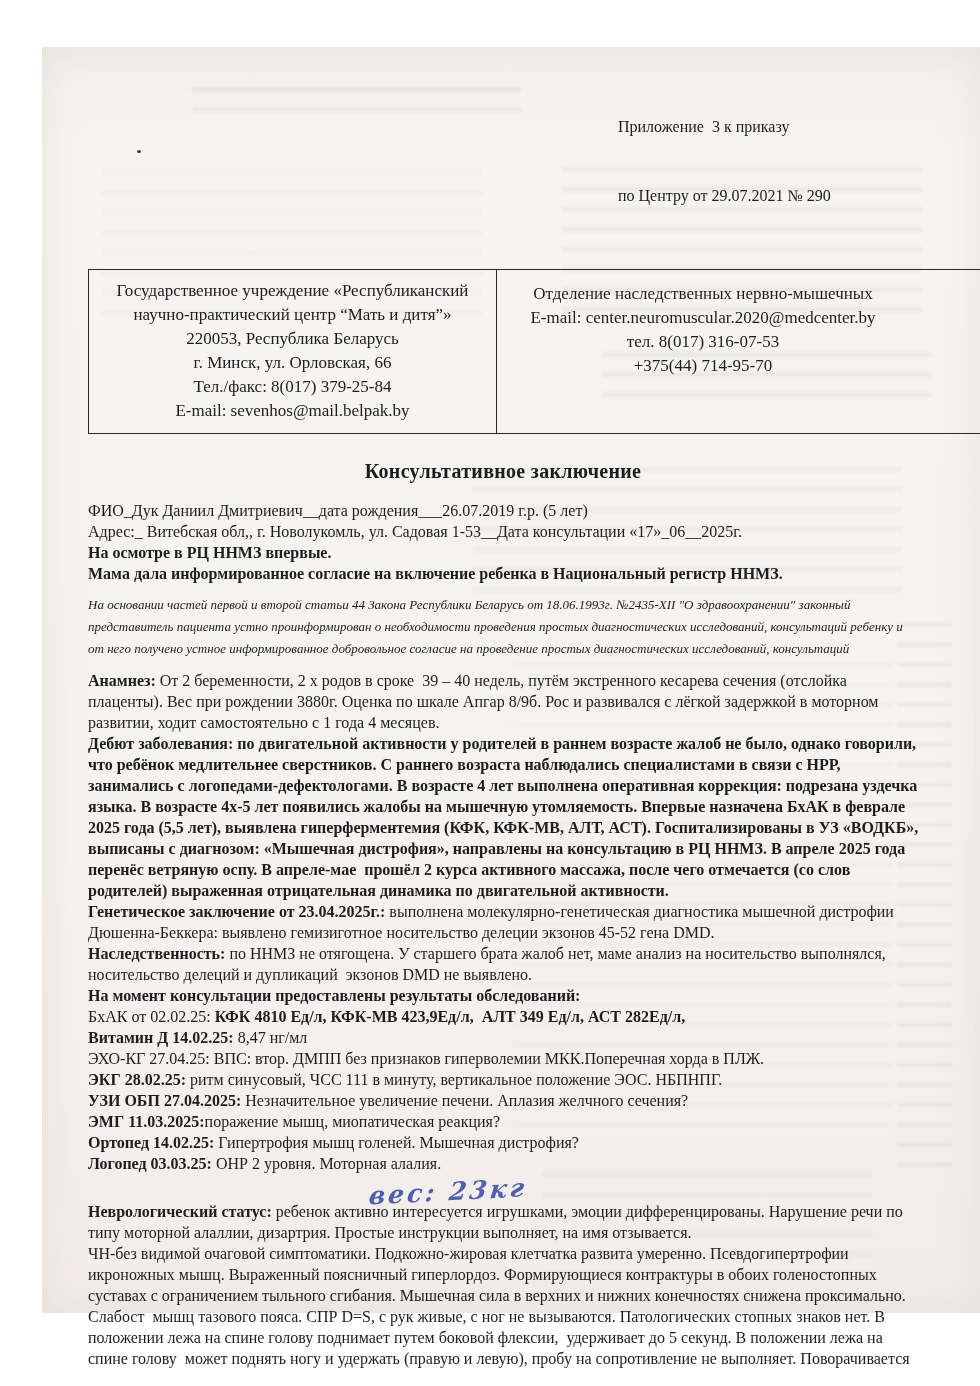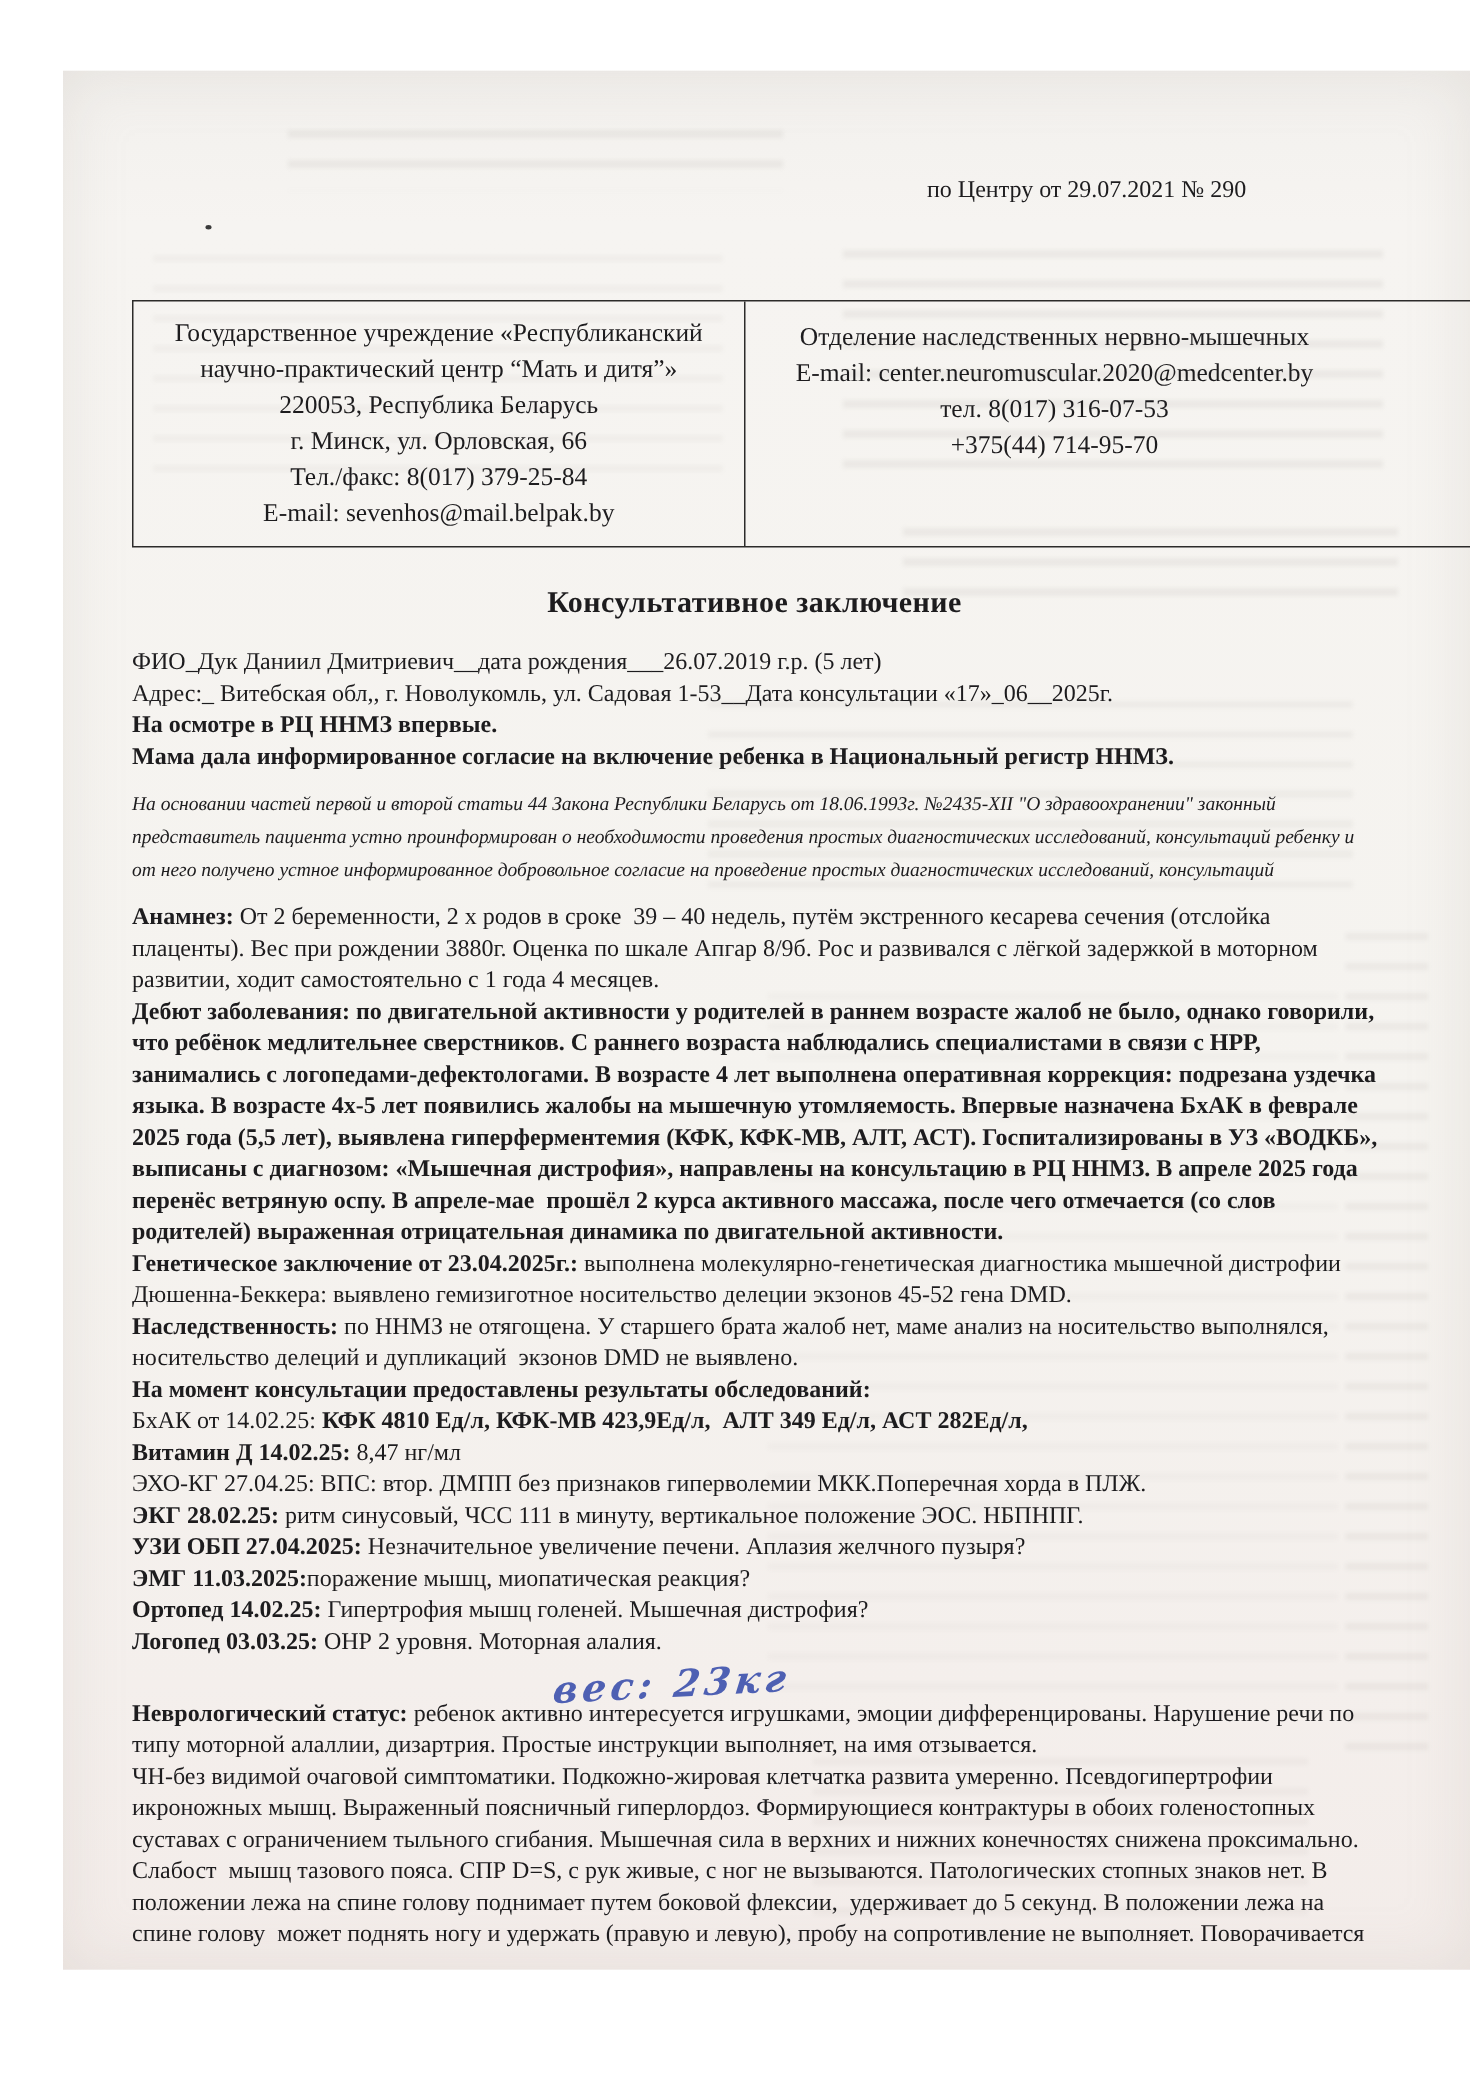--- a/index.html
+++ b/index.html
@@ -54,20 +54,21 @@
     <div class="bleed b4"></div>
     <div class="bleed b5"></div>
     <div class="bleed b6"></div>
     <div class="bleed b7"></div>
     <div class="bleed b8"></div>
 
     <div class="content">
       <div class="ink-dot"></div>
 
       <div class="annex">
+        <div>Приложение  3 к приказу</div>
         <div>по Центру от 29.07.2021 № 290</div>
       </div>
 
       <div class="hdr-table">
         <div class="hdr-cell hdr-left">
             <div class="boxline">Государственное учреждение «Республиканский</div>
             <div class="boxline">научно-практический центр   “Мать и дитя”»</div>
             <div class="boxline">220053, Республика Беларусь</div>
             <div class="boxline">г. Минск, ул. Орловская, 66</div>
             <div class="boxline">Тел./факс: 8(017) 379-25-84</div>
@@ -87,25 +88,25 @@
           <p class="para"><span>ФИО_Дук Даниил Дмитриевич__дата рождения___26.07.2019 г.р. (5 лет)</span></p>
           <p class="para"><span>Адрес:_ Витебская обл,, г. Новолукомль, ул. Садовая 1-53__Дата консультации «17»_06__2025г.</span></p>
           <p class="para"><span class="b">На осмотре в РЦ ННМЗ впервые.</span></p>
           <p class="para"><span class="b">Мама дала информированное согласие на включение ребенка в Национальный регистр ННМЗ.</span></p>
           <p class="para italic gap"><span>На основании частей первой и второй статьи 44 Закона Республики Беларусь от 18.06.1993г. №2435-XII "О здравоохранении" законный представитель пациента устно проинформирован о необходимости проведения простых диагностических исследований, консультаций ребенку и от него получено устное информированное добровольное согласие на проведение простых диагностических исследований, консультаций</span></p>
           <p class="para gap"><span class="b">Анамнез:</span><span> От 2 беременности, 2 х родов в сроке  39 – 40 недель, путём экстренного кесарева сечения (отслойка плаценты). Вес при рождении 3880г. Оценка по шкале Апгар 8/9б. Рос и развивался с лёгкой задержкой в моторном развитии, ходит самостоятельно с 1 года 4 месяцев.</span></p>
           <p class="para"><span class="b">Дебют заболевания: по двигательной активности у родителей в раннем возрасте жалоб не было, однако говорили, что ребёнок медлительнее сверстников. С раннего возраста наблюдались специалистами в связи с НРР, занимались с логопедами-дефектологами. В возрасте 4 лет выполнена оперативная коррекция: подрезана уздечка языка. В возрасте 4х-5 лет появились жалобы на мышечную утомляемость. Впервые назначена БхАК в феврале 2025 года (5,5 лет), выявлена гиперферментемия (КФК, КФК-МВ, АЛТ, АСТ). Госпитализированы в УЗ «ВОДКБ», выписаны с диагнозом: «Мышечная дистрофия», направлены на консультацию в РЦ ННМЗ. В апреле 2025 года перенёс ветряную оспу. В апреле-мае  прошёл 2 курса активного массажа, после чего отмечается (со слов родителей) выраженная отрицательная динамика по двигательной активности.</span></p>
           <p class="para"><span class="b">Генетическое заключение от 23.04.2025г.:</span><span> выполнена молекулярно-генетическая диагностика мышечной дистрофии Дюшенна-Беккера: выявлено гемизиготное носительство делеции экзонов 45-52 гена DMD.</span></p>
           <p class="para"><span class="b">Наследственность:</span><span> по ННМЗ не отягощена. У старшего брата жалоб нет, маме анализ на носительство выполнялся, носительство делеций и дупликаций  экзонов DMD не выявлено.</span></p>
           <p class="para"><span class="b">На момент консультации предоставлены результаты обследований:</span></p>
-          <p class="para"><span>БхАК от 14.02.25: </span><span class="b">КФК 4810 Ед/л, КФК-МВ 423,9Ед/л,  АЛТ 349 Ед/л, АСТ 282Ед/л,</span></p>
+          <p class="para"><span>БхАК от 02.02.25: </span><span class="b">КФК 4810 Ед/л, КФК-МВ 423,9Ед/л,  АЛТ 349 Ед/л, АСТ 282Ед/л,</span></p>
           <p class="para"><span class="b">Витамин Д 14.02.25:</span><span> 8,47 нг/мл</span></p>
           <p class="para"><span>ЭХО-КГ 27.04.25: ВПС: втор. ДМПП без признаков гиперволемии МКК.Поперечная хорда в ПЛЖ.</span></p>
           <p class="para"><span class="b">ЭКГ 28.02.25:</span><span> ритм синусовый, ЧСС 111 в минуту, вертикальное положение ЭОС. НБПНПГ.</span></p>
-          <p class="para"><span class="b">УЗИ ОБП 27.04.2025:</span><span> Незначительное увеличение печени. Аплазия желчного пузыря?</span></p>
+          <p class="para"><span class="b">УЗИ ОБП 27.04.2025:</span><span> Незначительное увеличение печени. Аплазия желчного сечения?</span></p>
           <p class="para"><span class="b">ЭМГ 11.03.2025:</span><span>поражение мышц, миопатическая реакция?</span></p>
           <p class="para"><span class="b">Ортопед 14.02.25:</span><span> Гипертрофия мышц голеней. Мышечная дистрофия?</span></p>
           <p class="para"><span class="b">Логопед 03.03.25:</span><span> ОНР 2 уровня. Моторная алалия.</span></p>
           <div class="handwriting">вес: 23кг</div>
           <p class="para"><span class="b">Неврологический статус:</span><span> ребенок активно интересуется игрушками, эмоции дифференцированы. Нарушение речи по типу моторной алаллии, дизартрия. Простые инструкции выполняет, на имя отзывается.</span></p>
           <p class="para"><span>ЧН-без видимой очаговой симптоматики. Подкожно-жировая клетчатка развита умеренно. Псевдогипертрофии икроножных мышц. Выраженный поясничный гиперлордоз. Формирующиеся контрактуры в обоих голеностопных суставах с ограничением тыльного сгибания. Мышечная сила в верхних и нижних конечностях снижена проксимально. Слабост  мышц тазового пояса. СПР D=S, с рук живые, с ног не вызываются. Патологических стопных знаков нет. В положении лежа на спине голову поднимает путем боковой флексии,  удерживает до 5 секунд. В положении лежа на спине голову  может поднять ногу и удержать (правую и левую), пробу на сопротивление не выполняет. Поворачивается</span></p>
         </div>
     </div>
   </div>
 </div>

